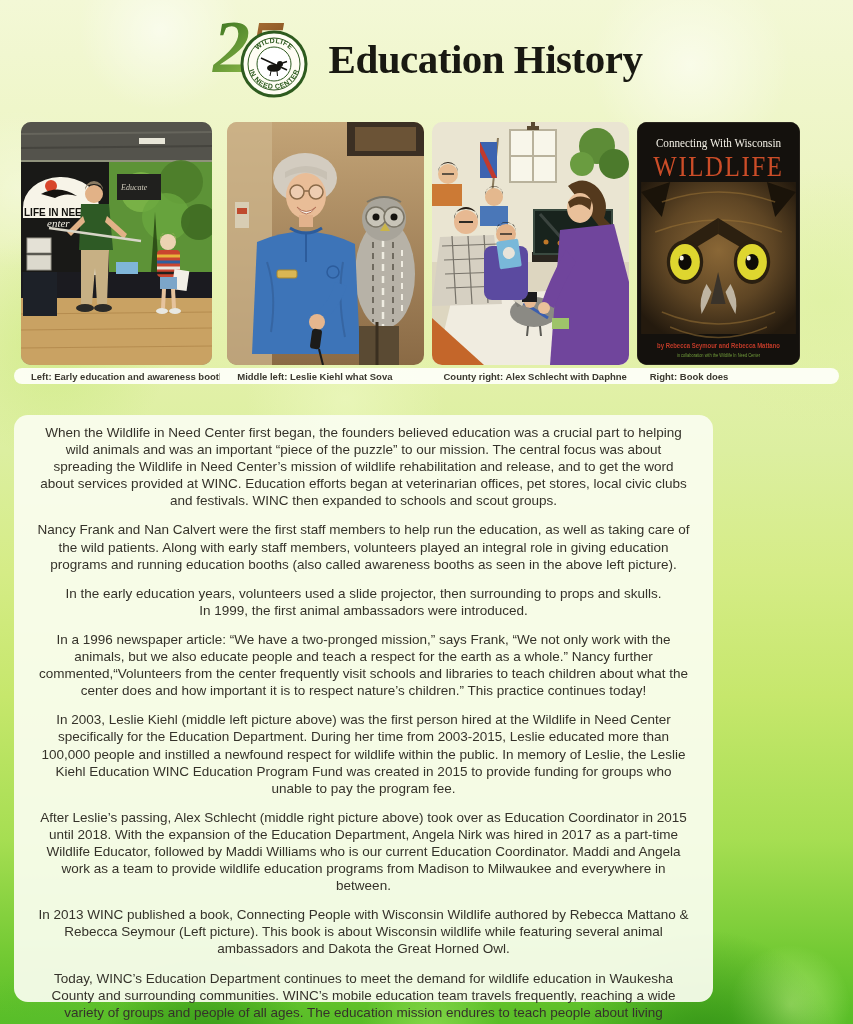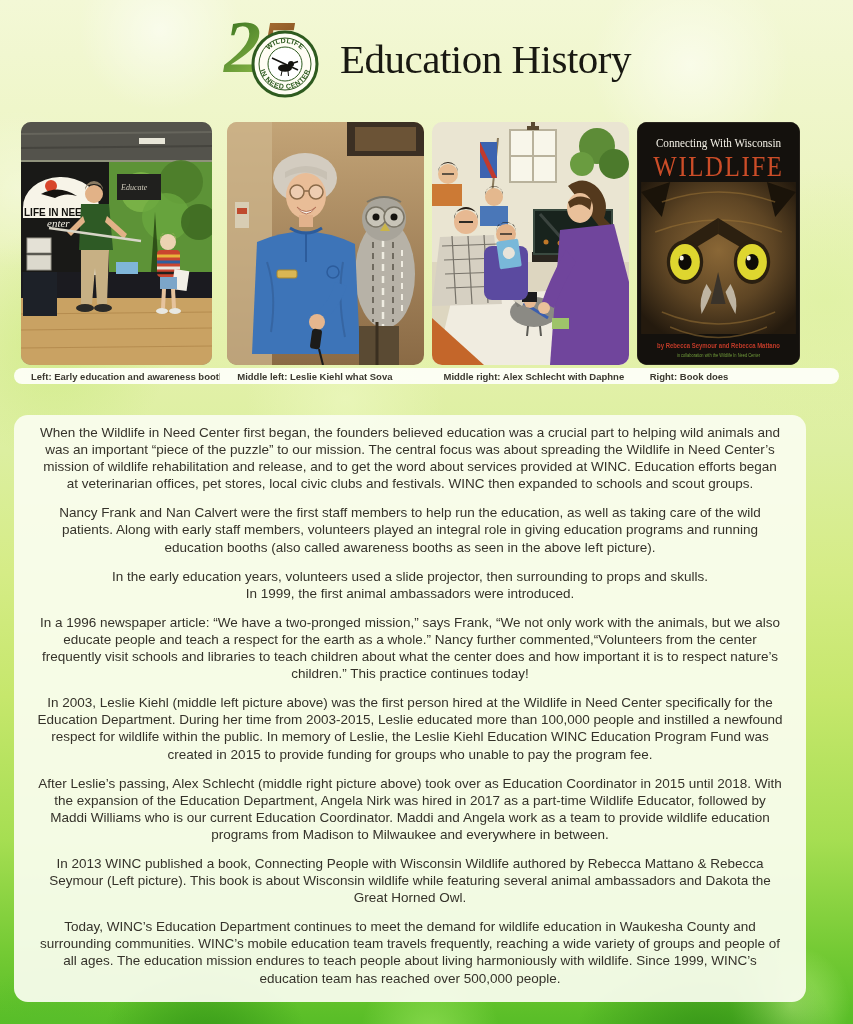--- a/index.html
+++ b/index.html
@@ -17,38 +17,38 @@
       radial-gradient(circle 100px at 205px 1055px, rgba(42,140,18,0.8), rgba(42,140,18,0) 105px),
       radial-gradient(circle 130px at 705px 1065px, rgba(38,132,16,0.85), rgba(38,132,16,0) 135px),
       radial-gradient(circle 65px at 430px 1035px, rgba(150,226,88,0.75), rgba(150,226,88,0) 70px),
       radial-gradient(circle 55px at 790px 1005px, rgba(196,242,134,0.65), rgba(196,242,134,0) 60px),
       radial-gradient(circle 80px at 55px 1045px, rgba(88,190,44,0.8), rgba(88,190,44,0) 85px),
       linear-gradient(180deg,#f3f8d6 0%,#edf5c4 16%,#e4f1ab 34%,#dcefa0 44%,#d5ec86 56%,#c6e76c 68%,#a6de52 82%,#74ca34 93%,#58bd27 100%);
   }
   .header{position:absolute;top:6px;left:0;width:100%;display:flex;justify-content:center;align-items:center;gap:10px;}
   .logo{width:108px;height:92px;flex:0 0 auto;}
   .page-title{
-    font-family:"Liberation Serif",serif;font-weight:normal;font-size:41px;
+    font-family:"Liberation Serif",serif;font-weight:bold;font-size:41px;
     color:#191912;letter-spacing:-0.5px;padding-top:14px;
   }
   .gallery{position:absolute;top:122px;left:21px;width:814px;height:243px;display:flex;}
   .photo{height:243px;border-radius:10px;overflow:hidden;flex:0 0 auto;}
   .photo svg{display:block;width:100%;height:100%;}
   .ph1{width:191px;margin-right:15px;}
   .ph2{width:197px;margin-right:8px;}
   .ph3{width:197px;margin-right:8px;}
   .ph4{width:163px;}
   .caption-strip{
     position:absolute;top:368px;left:14px;width:825px;height:16px;border-radius:8px;
     background:rgba(254,255,249,0.93);display:flex;align-items:center;
   }
   .caption-cell{flex:0 0 25%;padding-left:17px;box-sizing:border-box;
     font-size:9.5px;font-weight:bold;color:#3b382f;white-space:nowrap;overflow:hidden;}
   .panel{
-    position:absolute;top:415px;left:14px;width:792px;height:587px;border-radius:14px;
+    position:absolute;top:415px;left:14px;width:699px;height:587px;border-radius:14px;
     background:rgba(250,253,239,0.93);box-sizing:border-box;padding:9px 22px;
     text-align:center;color:#35322a;
   }
   .panel p{
     margin:0 0 12px 0;font-size:13.5px;line-height:17.1px;white-space:pre-line;
   }
   .badge-arc{font-size:7px;font-weight:bold;fill:#2e5b1f;letter-spacing:0.5px;}
 </style>
 </head>
 <body>
@@ -324,21 +324,21 @@
         </g>
         <text x="98.5" y="226" text-anchor="middle" font-size="7.2" font-weight="bold" fill="#c03a28">by Rebecca Seymour and Rebecca Mattano</text>
         <text x="98.5" y="235" text-anchor="middle" font-size="4.8" fill="#6f9a3a">in collaboration with the Wildlife In Need Center</text>
       </svg>
     </div>
   </div>
 
   <div class="caption-strip">
     <div class="caption-cell">Left: Early education and awareness booth</div>
     <div class="caption-cell">Middle left: Leslie Kiehl what Sova</div>
-    <div class="caption-cell">Middle right: Alex Schlecht with Daphne</div>
+    <div class="caption-cell">County right: Alex Schlecht with Daphne</div>
     <div class="caption-cell">Right: Book does</div>
   </div>
 
   <div class="panel">
     <p>When the Wildlife in Need Center first began, the founders believed education was a crucial part to helping wild animals and was an important “piece of the puzzle” to our mission. The central focus was about spreading the Wildlife in Need Center’s mission of wildlife rehabilitation and release, and to get the word about services provided at WINC. Education efforts began at veterinarian offices, pet stores, local civic clubs and festivals. WINC then expanded to schools and scout groups.</p>
     <p>Nancy Frank and Nan Calvert were the first staff members to help run the education, as well as taking care of the wild patients. Along with early staff members, volunteers played an integral role in giving education programs and running education booths (also called awareness booths as seen in the above left picture).</p>
     <p>In the early education years, volunteers used a slide projector, then surrounding to props and skulls.
 In 1999, the first animal ambassadors were introduced.</p>
     <p>In a 1996 newspaper article: “We have a two-pronged mission,” says Frank, “We not only work with the animals, but we also educate people and teach a respect for the earth as a whole.” Nancy further commented,“Volunteers from the center frequently visit schools and libraries to teach children about what the center does and how important it is to respect nature’s children.” This practice continues today!</p>
     <p>In 2003, Leslie Kiehl (middle left picture above) was the first person hired at the Wildlife in Need Center specifically for the Education Department. During her time from 2003-2015, Leslie educated more than 100,000 people and instilled a newfound respect for wildlife within the public. In memory of Leslie, the Leslie Kiehl Education WINC Education Program Fund was created in 2015 to provide funding for groups who unable to pay the program fee.</p>

